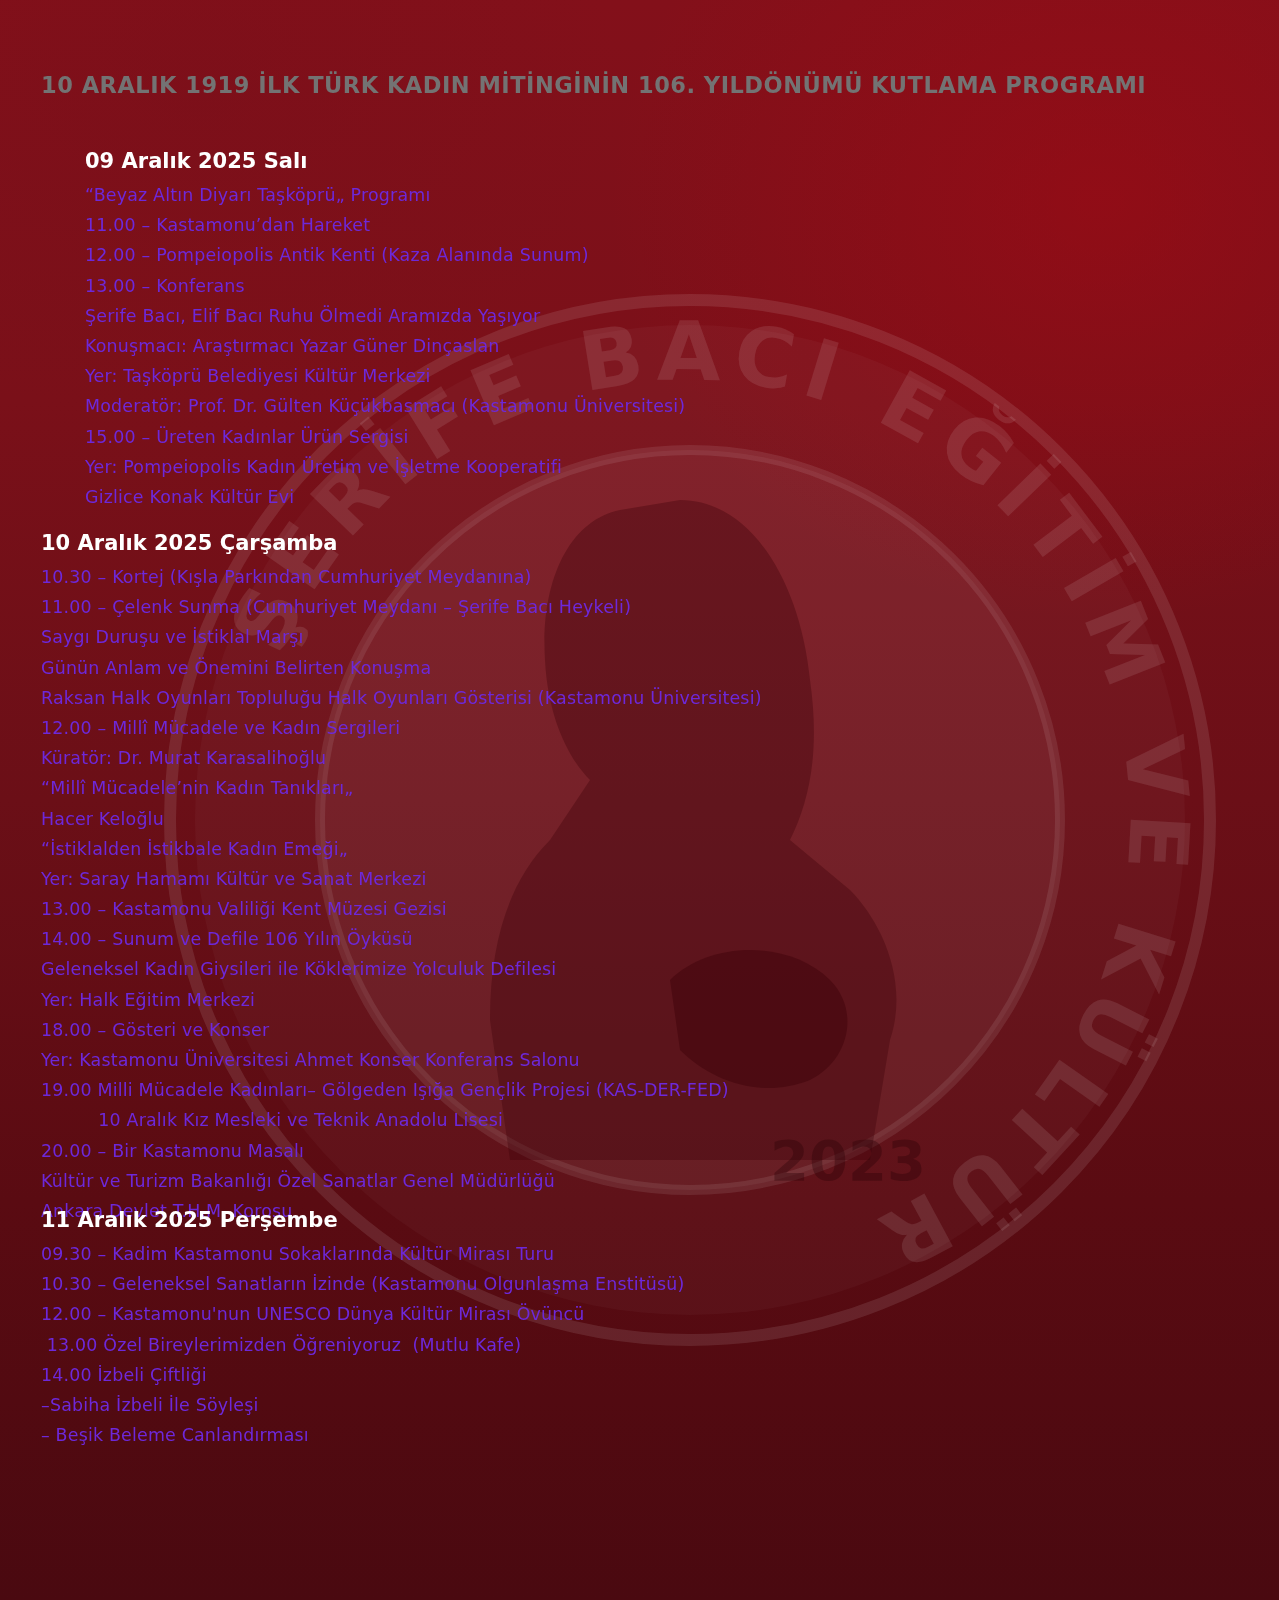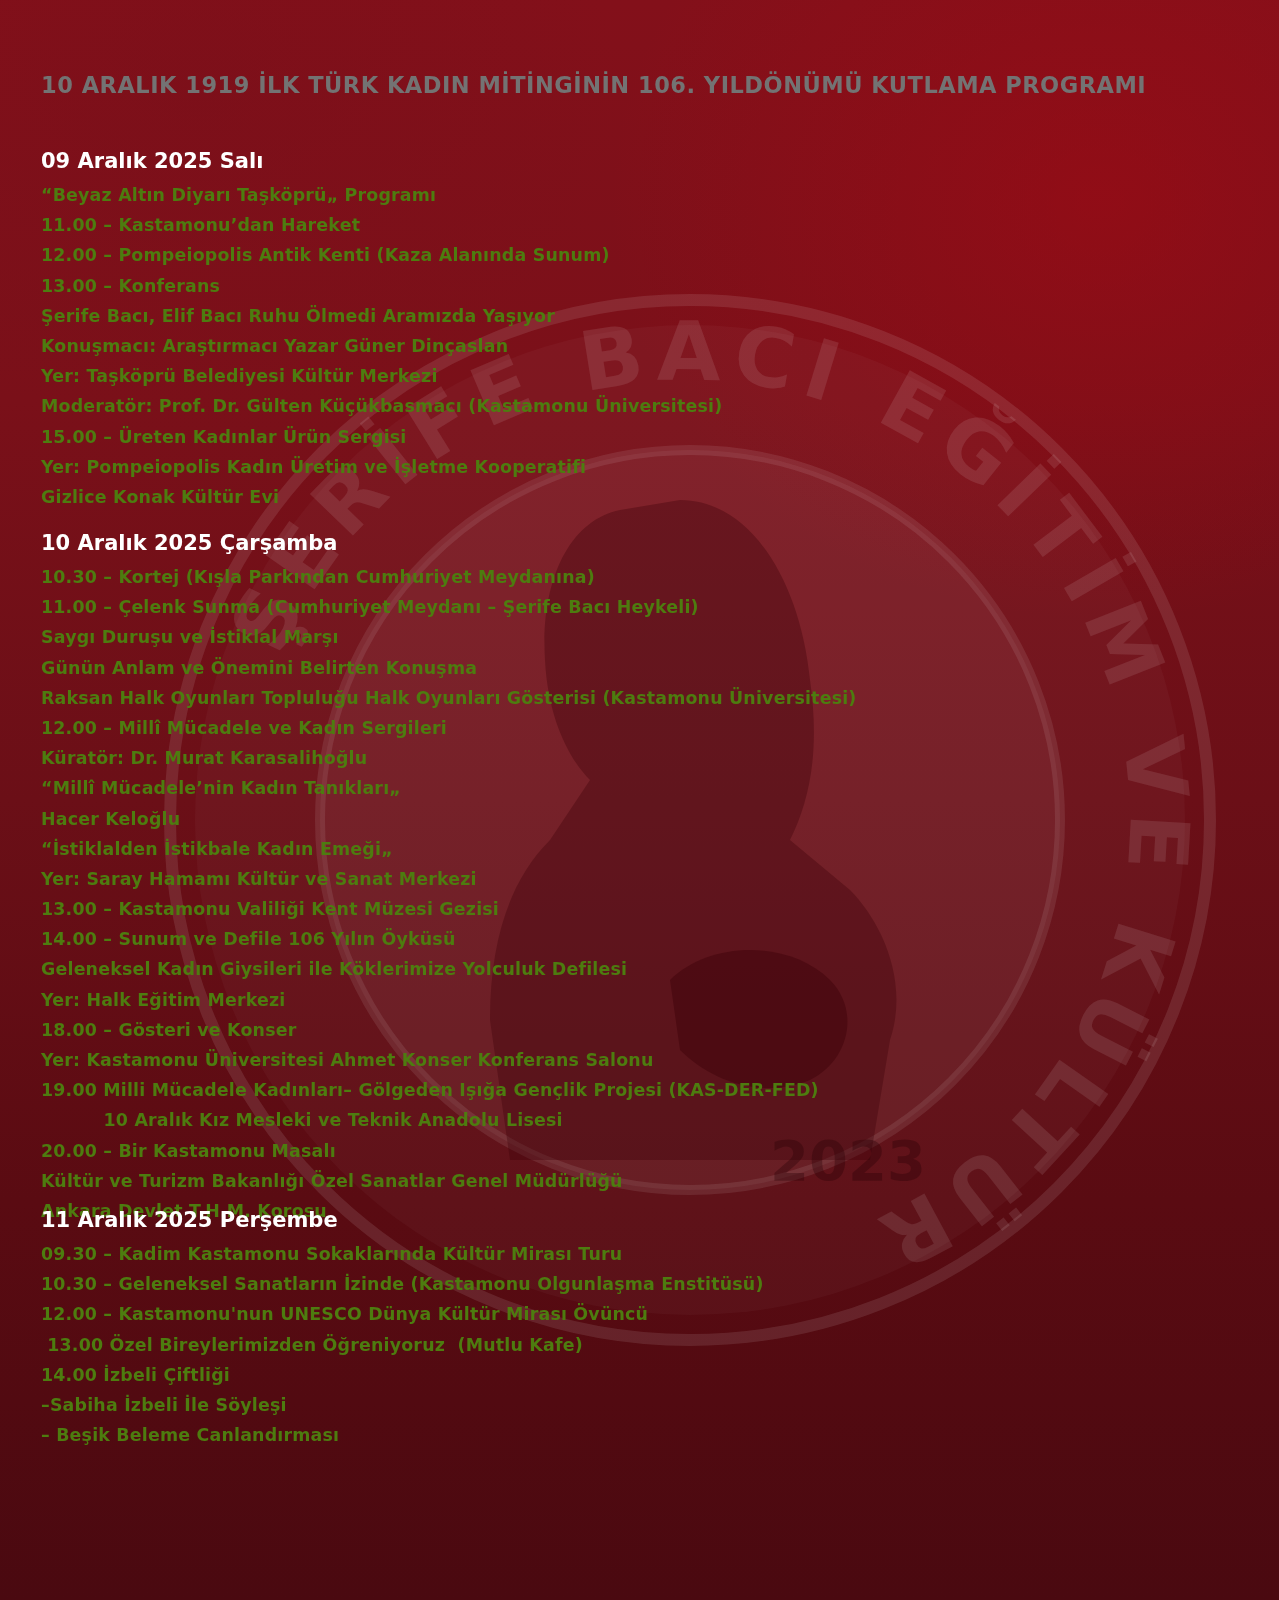--- a/index.html
+++ b/index.html
@@ -66,25 +66,24 @@
       height: 34px;
       white-space: nowrap;
       color: #ffffff;
     }
     .line {
       font-family: "DejaVu Sans", sans-serif;
       font-size: 17.4px;
       line-height: 30.2px;
       height: 30.2px;
       white-space: pre;
-      color: #4d7c0f;
+      color: #6d28d9;
       letter-spacing: 0.2px;
-      font-weight: bold;
     }
-    .day-1 { top: 146px; }
+    .day-1 { top: 146px; margin-left: 44px; }
     .day-2 { top: 528px; }
     .day-3 { top: 1205px; }
   </style>
 </head>
 <body>
 
 <div class="poster">
 
   <div class="watermark">
     <svg viewBox="0 0 1080 1080" xmlns="http://www.w3.org/2000/svg">

